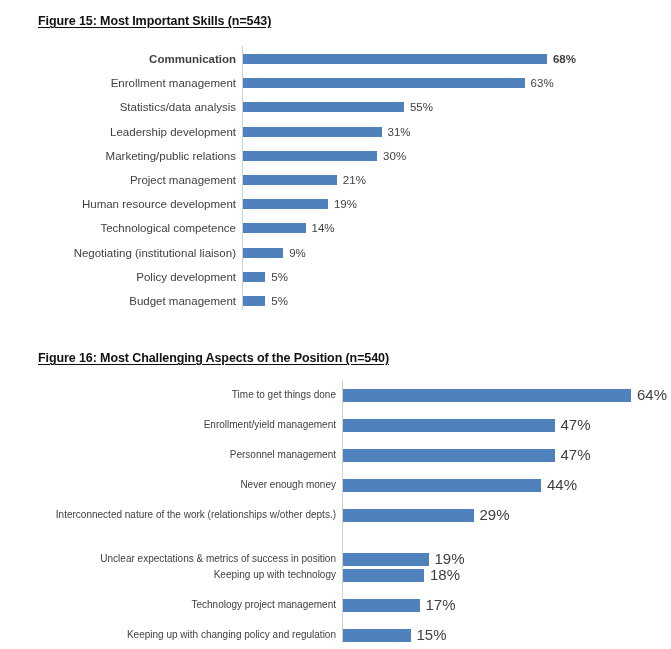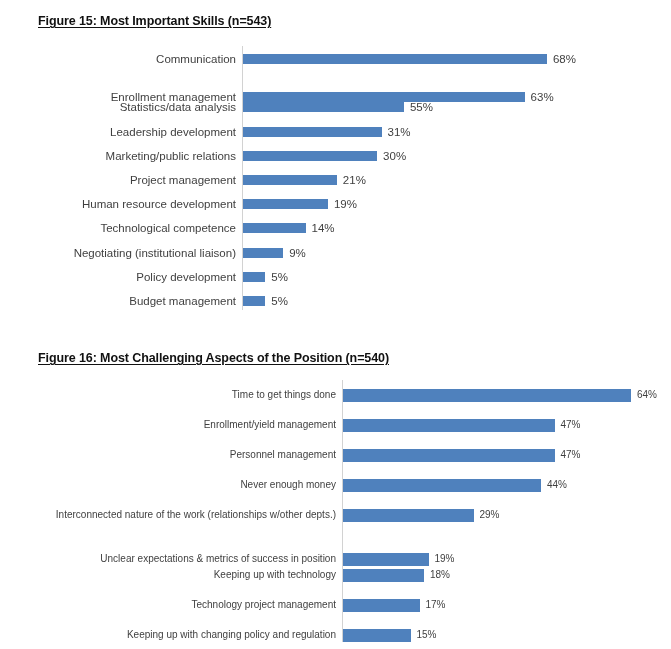--- a/index.html
+++ b/index.html
@@ -100,40 +100,40 @@
   }
   #chart16 .bar { height: 13px; }
 
   .val-label {
     color: #3f3f3f;
     white-space: nowrap;
     line-height: 12px;
     margin-left: 6px;
   }
   #chart15 .val-label { font-size: 11.5px; }
-  #chart16 .val-label { font-size: 10px; }
+  #chart16 .val-label { font-size: 15px; }
 </style>
 </head>
 <body>
 
 <div class="page">
 
   <div class="fig-title" id="fig15-title">Figure 15: Most Important Skills (n=543)</div>
 
   <div class="chart" id="chart15">
     <div class="axis-line"></div>
     <div class="rows" id="rows15">
-        <div class="row" style="top: 8px;">
+        <div class="row" style="top: 8px; font-weight: bold;">
           <div class="cat-label">Communication</div>
           <div class="bar-wrap">
             <span class="bar" style="width: 303.96px; background: rgb(79, 129, 189);"></span>
             <span class="val-label">68%</span>
           </div>
         </div>
-        <div class="row" style="top: 32.2px; margin-top: 14px;">
+        <div class="row" style="top: 32.2px;">
           <div class="cat-label">Enrollment management</div>
           <div class="bar-wrap">
             <span class="bar" style="width: 281.61px; background: rgb(79, 129, 189);"></span>
             <span class="val-label">63%</span>
           </div>
         </div>
         <div class="row" style="top: 56.4px;">
           <div class="cat-label">Statistics/data analysis</div>
           <div class="bar-wrap">
             <span class="bar" style="width: 160.92px; background: rgb(79, 129, 189);"></span>

